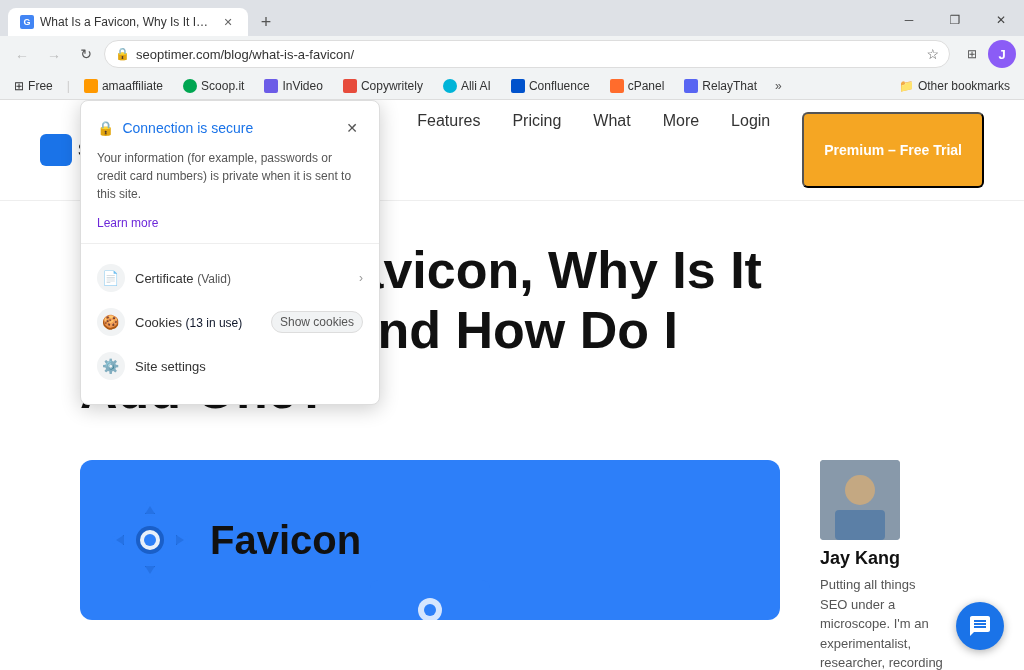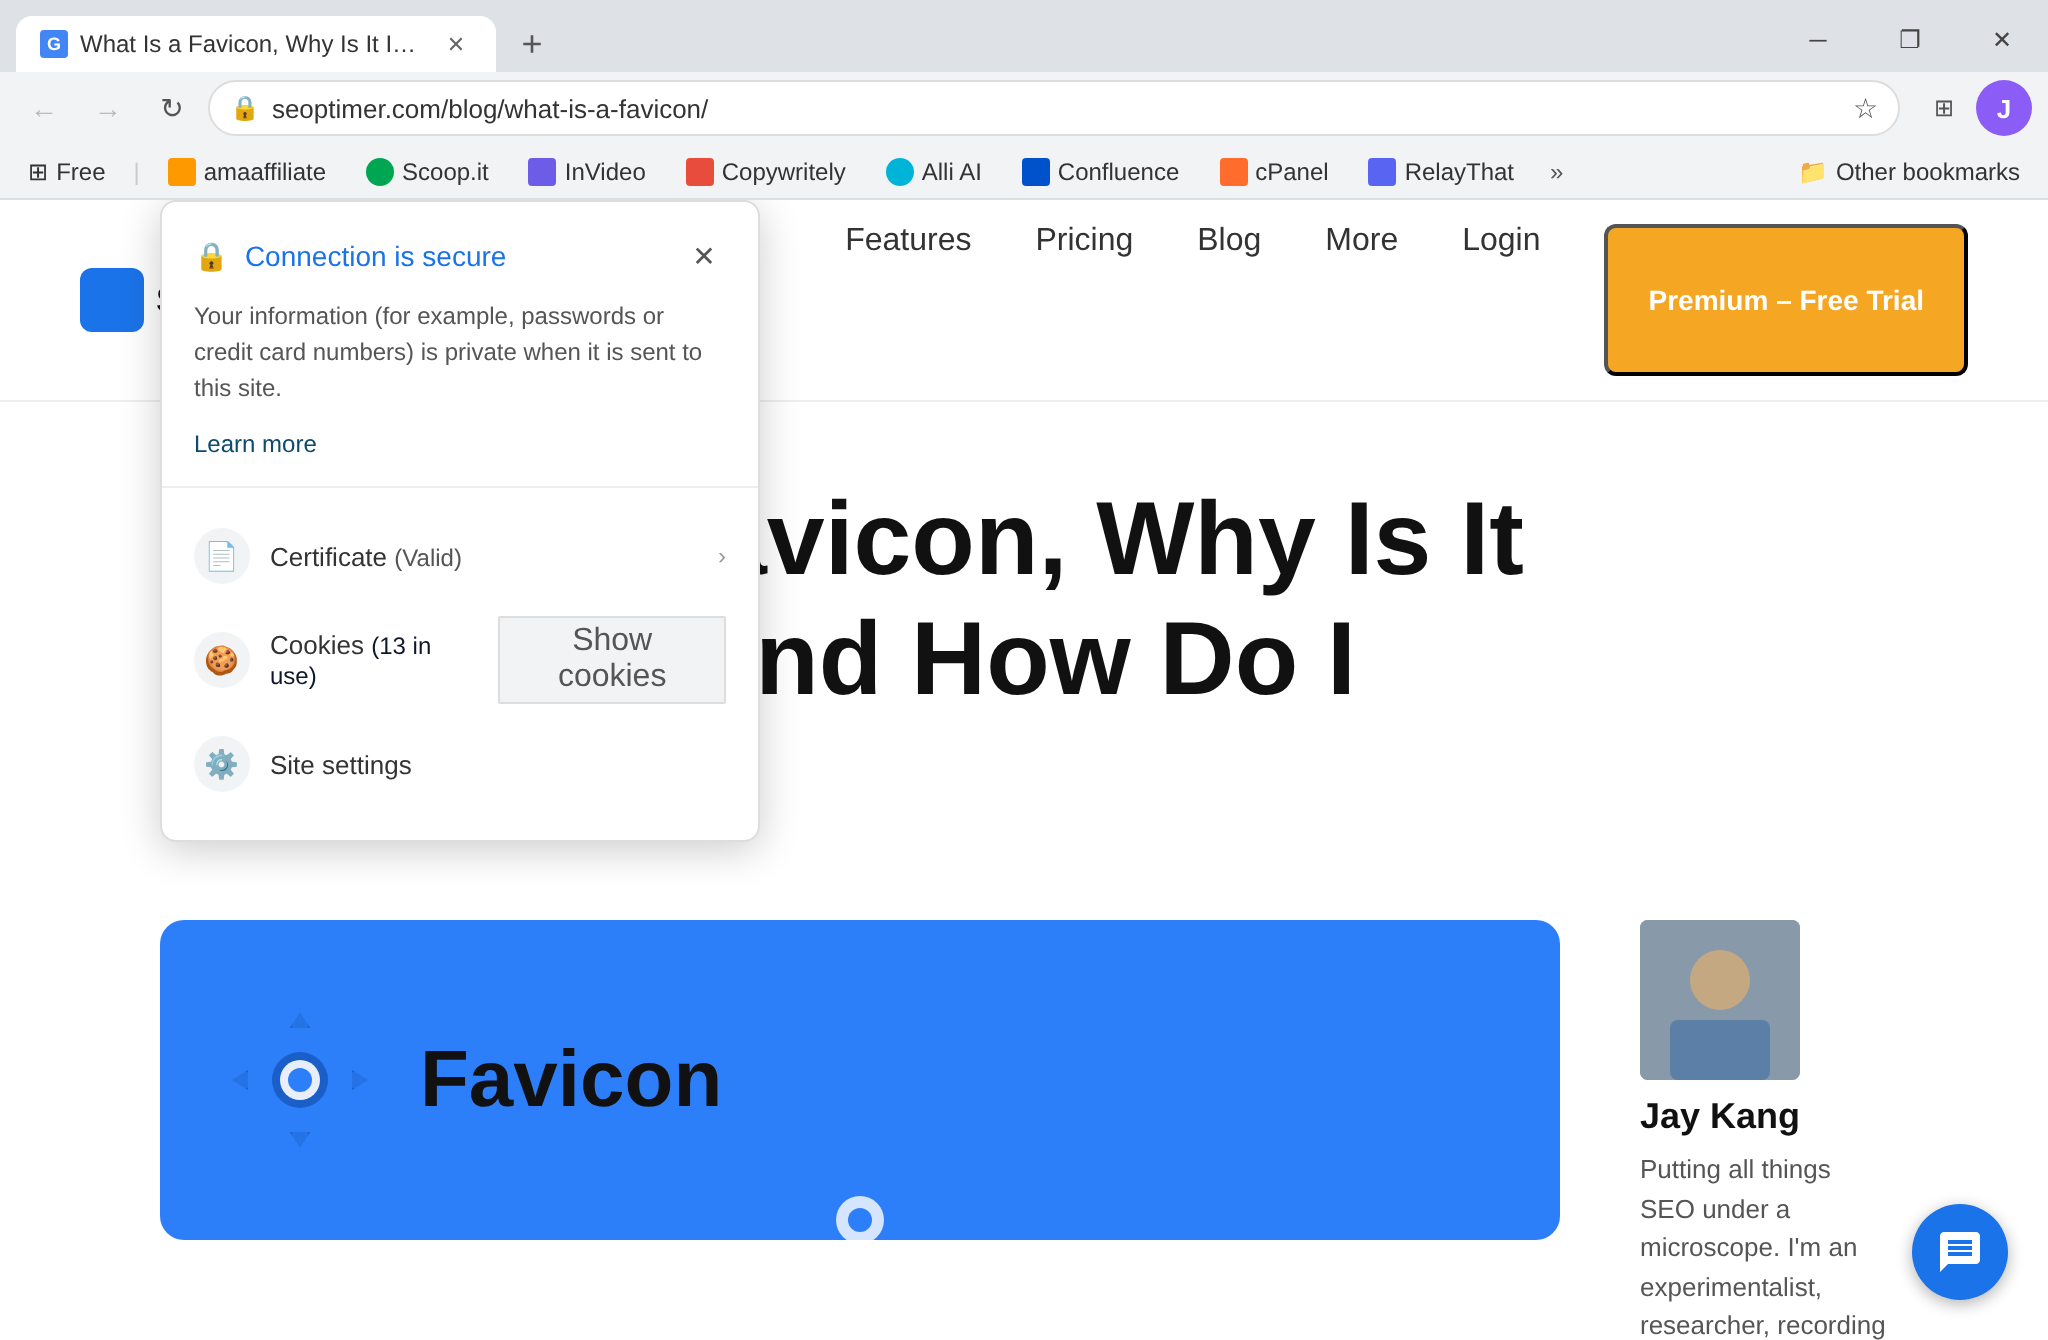--- a/index.html
+++ b/index.html
@@ -52,27 +52,27 @@
     .author-img { width: 80px; height: 80px; background: #8899aa; border-radius: 4px; overflow: hidden; display: flex; align-items: center; justify-content: center; }
     .author-name { font-size: 18px; font-weight: 700; margin-top: 8px; color: #111; }
     .author-bio { font-size: 13px; color: #555; margin-top: 6px; line-height: 1.5; }
 
     
     .security-popup { position: absolute; top: 0; left: 80px; width: 300px; background: #fff; border: 1px solid #ddd; border-radius: 8px; box-shadow: 0 4px 20px rgba(0,0,0,0.2); z-index: 100; padding: 16px; }
     .popup-header { display: flex; align-items: center; justify-content: space-between; margin-bottom: 10px; }
     .popup-title { display: flex; align-items: center; gap: 8px; font-size: 14px; font-weight: 500; color: #1a73e8; }
     .popup-close { width: 22px; height: 22px; display: flex; align-items: center; justify-content: center; border-radius: 50%; cursor: pointer; font-size: 14px; color: #555; }
     .popup-desc { font-size: 12px; color: #555; line-height: 1.5; margin-bottom: 10px; }
-    .popup-learn { color: #0c4a6e; font-size: 12px; cursor: pointer; text-decoration: none; }
+    .popup-learn { color: #6d28d9; font-size: 12px; cursor: pointer; text-decoration: none; }
     .popup-divider { height: 1px; background: #eee; margin: 12px -16px; }
     .popup-row { display: flex; align-items: center; padding: 8px 0; gap: 10px; border-radius: 6px; cursor: pointer; }
     .popup-row-icon { width: 28px; height: 28px; background: #f1f3f4; border-radius: 50%; display: flex; align-items: center; justify-content: center; font-size: 14px; flex-shrink: 0; }
     .popup-row-text { font-size: 13px; color: #333; }
     .popup-row-badge { font-size: 12px; color: #555; }
-    .show-cookies-btn { font-size: 16px; color: #555; background: #f1f3f4; border: 1px solid #ddd; border-radius: 1px; padding: 3px 8px; cursor: pointer; margin-left: auto; }
+    .show-cookies-btn { font-size: 12px; color: #555; background: #f1f3f4; border: 1px solid #ddd; border-radius: 11px; padding: 3px 8px; cursor: pointer; margin-left: auto; }
     .popup-row-chevron { margin-left: auto; color: #999; font-size: 12px; }
 
     
     .chat-bubble { position: absolute; bottom: 20px; right: 20px; width: 48px; height: 48px; background: #1a73e8; border-radius: 50%; display: flex; align-items: center; justify-content: center; cursor: pointer; box-shadow: 0 2px 8px rgba(0,0,0,0.3); }
 
     
     .win-controls { display: flex; align-items: center; margin-left: auto; }
     .wc-btn { width: 46px; height: 32px; display: flex; align-items: center; justify-content: center; font-size: 12px; color: #444; cursor: pointer; }
   </style>
 </head>
@@ -161,21 +161,21 @@
 
     <div class="site-nav">
 
       <div style="display:flex; align-items:center; gap:6px; margin-right:auto;">
         <div style="width:32px; height:32px; background:#1a73e8; border-radius:6px;"></div>
         <span style="font-size:18px; font-weight:700; color:#111;">SEOptimer</span>
       </div>
       <div class="nav-links">
         <a class="nav-link">Features</a>
         <a class="nav-link">Pricing</a>
-        <a class="nav-link">Blog</a>
+        <a class="nav-link">What</a>
         <a class="nav-link">More</a>
         <a class="nav-link">Login</a>
         <button class="nav-premium">Premium – Free Trial</button>
       </div>
     </div>
 
     <div class="hero">
       <h1 class="hero-title">What Is a Favicon, Why Is It Important, and How Do I Add One?</h1>
     </div>
 

